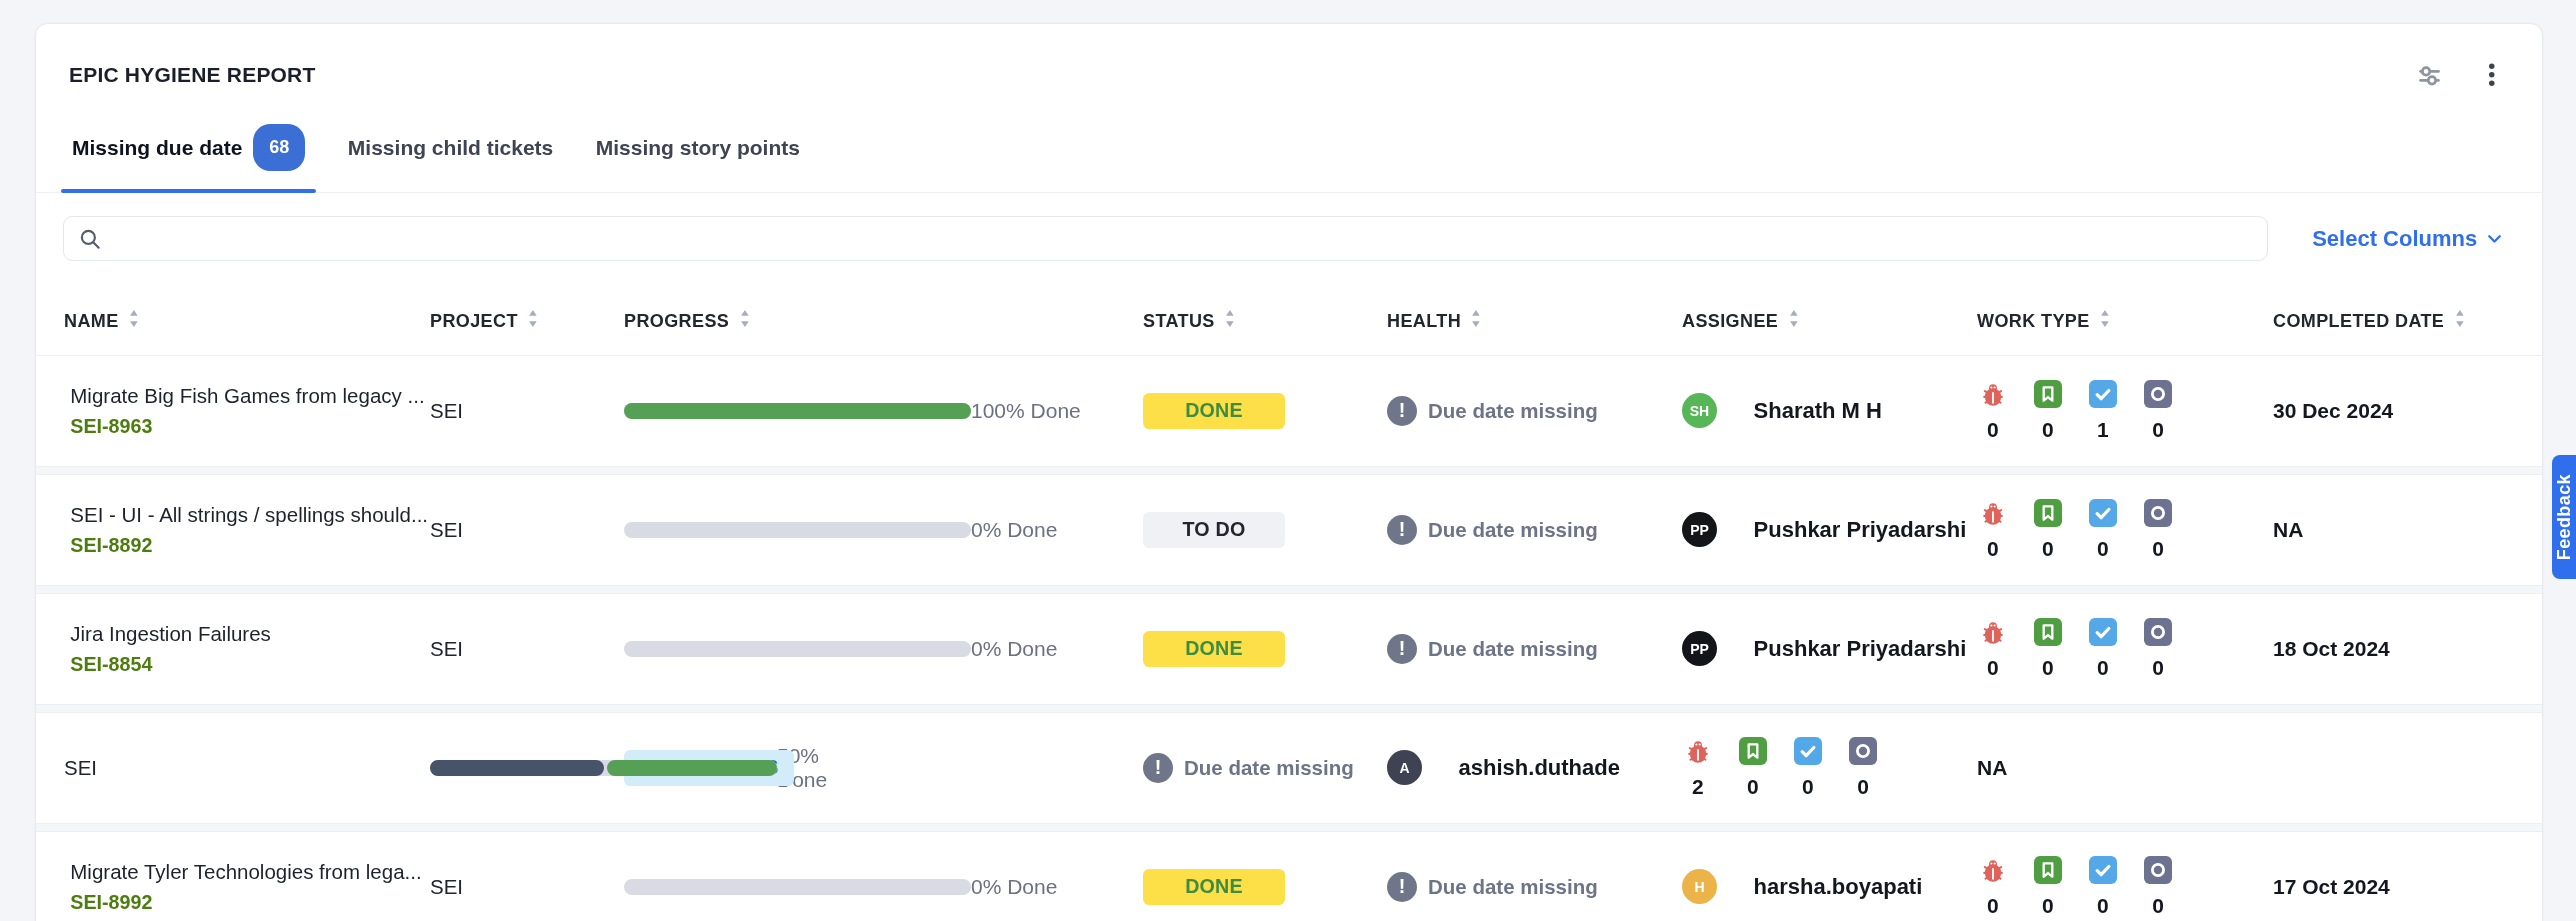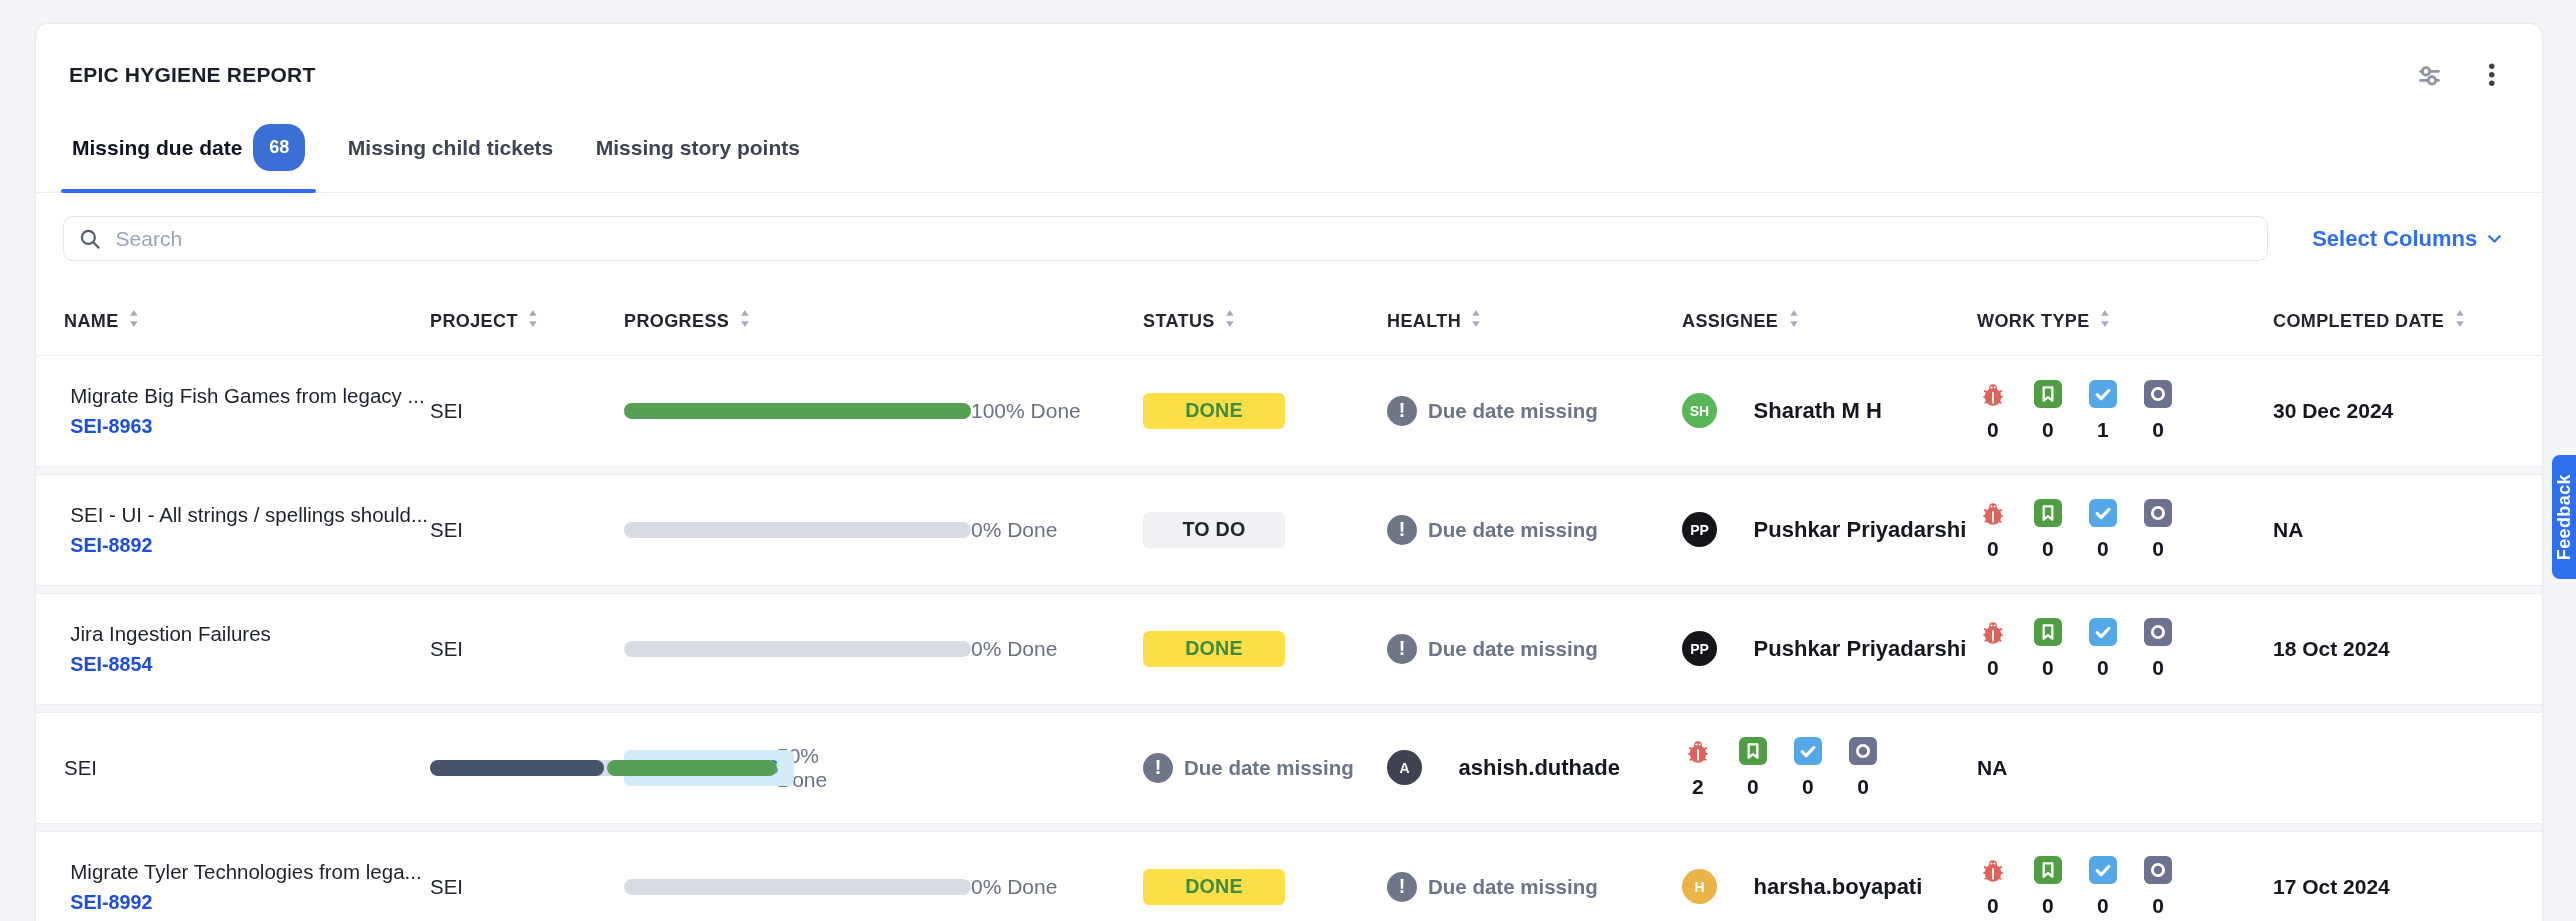--- a/index.html
+++ b/index.html
@@ -31,21 +31,21 @@
   .table{padding:0 28px;}
   .thead{display:grid;grid-template-columns:366px 194px 519px 244px 295px 295px 296px 1fr;
        padding:47px 0 20.5px;align-items:center;}
   .th{display:flex;align-items:center;gap:9.4px;font-size:18px;font-weight:700;color:#23262f;letter-spacing:0.4px;cursor:pointer;}
   .tbody{display:flex;flex-direction:column;gap:7px;background:#f5f6f8;margin:0 -28px;}
   .row{display:grid;grid-template-columns:366px 194px 519px 244px 295px 295px 296px 1fr;
        align-items:center;background:#fff;height:112px;box-sizing:border-box;
        border-top:0.8px solid #eceef2;border-bottom:0.8px solid #eceef2;padding:0 28px;}
   .name-cell{display:flex;flex-direction:column;justify-content:center;gap:7px;padding-left:6.3px;}
   .row-title{font-size:20.5px;color:#1e222d;white-space:nowrap;overflow:hidden;}
-  .row-key{font-size:19.7px;font-weight:700;color:#1d4ed8;text-decoration:none;cursor:pointer;}
+  .row-key{font-size:19.7px;font-weight:700;color:#4d7c0f;text-decoration:none;cursor:pointer;}
   .project-cell{font-size:20.5px;color:#20242e;}
   .progress-cell{display:flex;align-items:center;}
   .track{position:relative;width:347px;height:16.5px;border-radius:8.7px;background:#d9dbe4;flex:none;}
   .seg{position:absolute;top:0;bottom:0;border-radius:8.7px;}
   .plabel{font-size:21px;color:#6b7183;}
   .badge{min-width:142px;height:36px;padding:0 15.7px;border-radius:6.3px;display:inline-flex;align-items:center;
        justify-content:center;font-size:19.7px;font-weight:700;letter-spacing:0.2px;box-sizing:border-box;}
   .status-done{background:#fde047;color:#3e8b41;}
   .status-todo{background:#f0f1f5;color:#23262f;}
   .status-progress{background:#d2ecfa;color:#2a6bd3;}
@@ -108,21 +108,20 @@
   </div>
 
   <div class="toolbar">
     <div class="searchbox">
       <span style="display:flex;">
         <svg viewBox="0 0 24 24" width="26" height="26">
           <circle cx="10.5" cy="10.5" r="6" fill="none" stroke="#565d6d" stroke-width="2"></circle>
           <path d="M15 15l5 5" stroke="#565d6d" stroke-width="2" stroke-linecap="round"></path>
         </svg>
       </span>
-      <input type="text" placeholder="Search" style="">
     </div>
     <button class="select-columns">
       <span>Select Columns</span>
       <span style="display:flex;">
         <svg viewBox="0 0 24 24" width="21" height="21">
           <path d="M6 9.5l6 6 6-6" fill="none" stroke="#2f6fed" stroke-width="2.6" stroke-linecap="round" stroke-linejoin="round"></path>
         </svg>
       </span>
     </button>
   </div>

